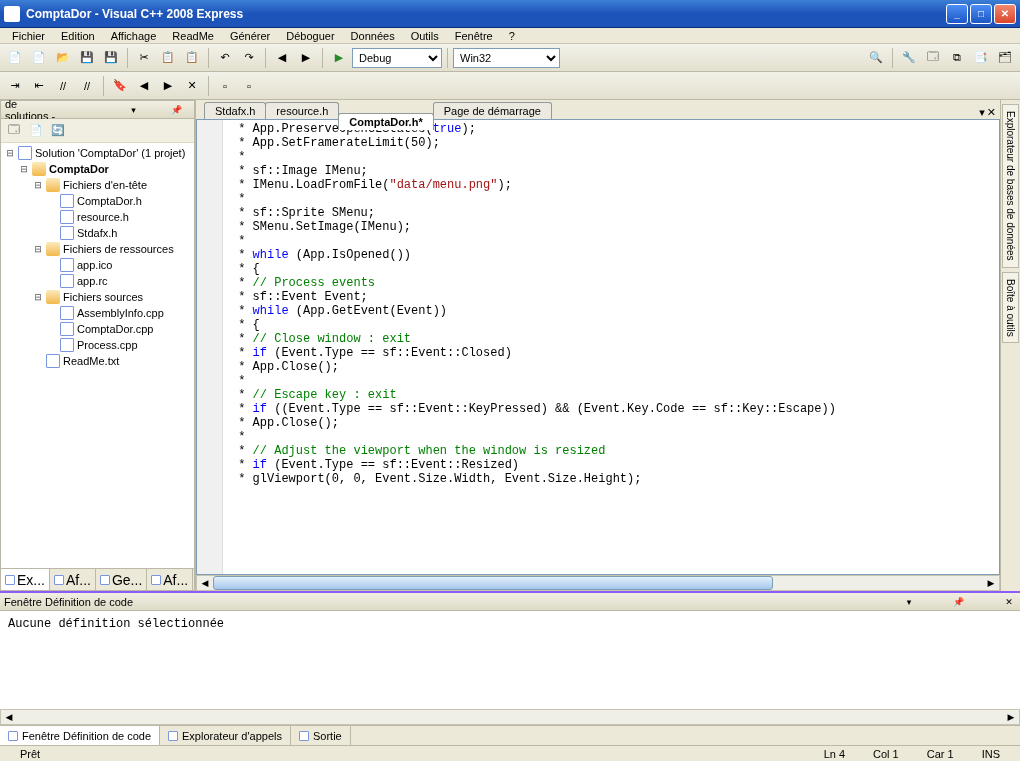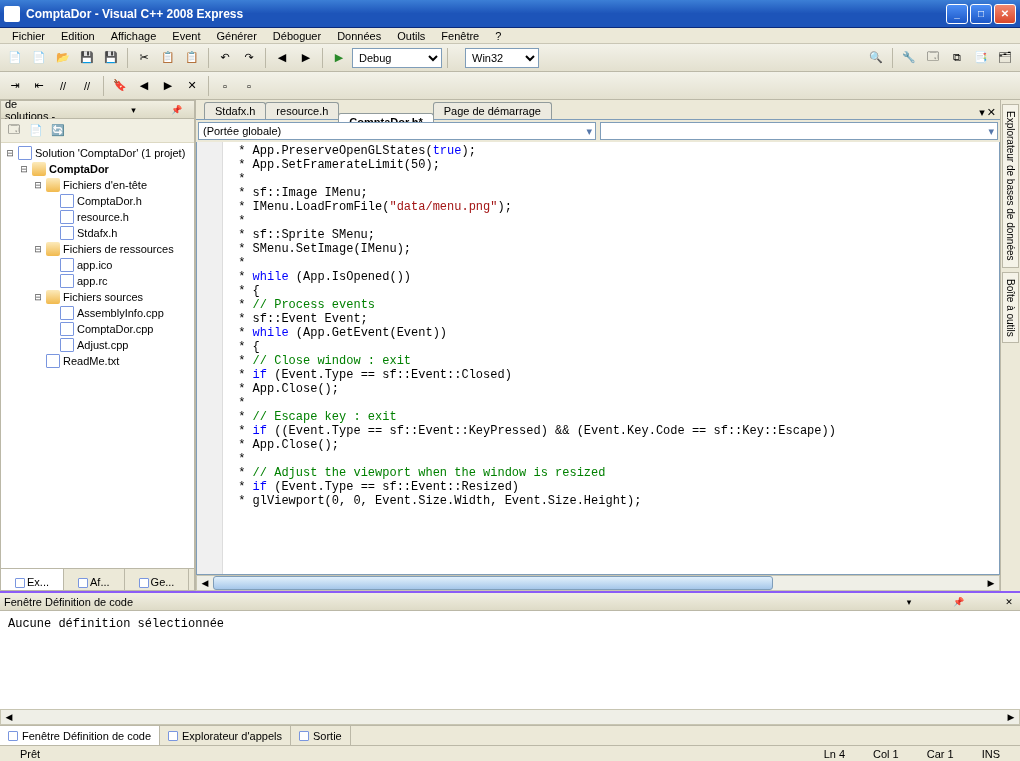--- a/index.html
+++ b/index.html
@@ -25,21 +25,21 @@
 .sidebar-toolbar { height:24px; background:#f1efe2; border-bottom:1px solid #ddd9c3; display:flex; align-items:center; padding:0 4px; gap:4px; }
 .tree { flex:1; padding:2px 4px; overflow:auto; background:#fff; font-size:11px; }
 .treeitem { display:flex; align-items:center; padding:1px 0; cursor:default; white-space:nowrap; }
 .treeitem .toggle { width:10px; text-align:center; color:#555; font-size:9px; }
 .treeitem .ticon { width:14px; height:14px; margin:0 3px; }
 .indent1 { padding-left:14px; } .indent2 { padding-left:28px; } .indent3 { padding-left:42px; }
 .folder { background:linear-gradient(to bottom,#fceabb,#f1b94d); border-radius:2px; }
 .file { background:#fff; border:1px solid #7a96df; border-radius:1px; }
 .bold { font-weight:bold; }
 .sidetabs { height:22px; display:flex; border-top:1px solid #bbb8a7; background:#ece9d8; }
-.sidetab { padding:2px 14px; border-right:1px solid #bbb8a7; font-size:11px; display:flex; align-items:flex-end; gap:2px; }
+.sidetab { padding:2px 4px; border-right:1px solid #bbb8a7; font-size:14px; display:flex; align-items:center; gap:2px; }
 .sidetab.active { background:#fff; }
 .centercol { flex:1; display:flex; flex-direction:column; background:#ece9d8; }
 .doctabs { height:20px; display:flex; align-items:flex-end; padding-left:8px; gap:0; position:relative; border-bottom:1px solid #7f9db9;}
 .doctab { padding:2px 10px; border:1px solid #919b9c; border-bottom:none; background:#eceae0; font-size:11px; border-radius:3px 3px 0 0; margin-right:-1px; cursor:default; }
 .doctab.active { background:#fff; font-weight:bold; position:relative; top:11px; }
 .doctabs .right { margin-left:auto; display:flex; gap:2px; padding-right:4px; }
 .scopes { height:22px; display:flex; gap:4px; padding:2px; background:#ece9d8; }
 .scope-combo { flex:1; height:18px; border:1px solid #7f9db9; background:#fff; display:flex; align-items:center; padding:0 4px; font-size:11px; position:relative; }
 .scope-combo::after { content:"▾"; position:absolute; right:3px; color:#5577aa; }
 .editor { flex:1; background:#fff; display:flex; overflow:hidden; border:1px solid #7f9db9; border-top:none; }
@@ -70,21 +70,21 @@
     <div class="winbtn min">_</div>
     <div class="winbtn max">□</div>
     <div class="winbtn close">✕</div>
   </div>
 </div>
 
 <div class="menubar" id="menubar">
     <div class="menuitem">Fichier</div>
     <div class="menuitem">Edition</div>
     <div class="menuitem">Affichage</div>
-    <div class="menuitem">Event</div>
+    <div class="menuitem">ReadMe</div>
     <div class="menuitem">Générer</div>
     <div class="menuitem">Déboguer</div>
     <div class="menuitem">Données</div>
     <div class="menuitem">Outils</div>
     <div class="menuitem">Fenêtre</div>
     <div class="menuitem">?</div>
   </div>
 
 <div class="toolbar">
   <div class="tbtn">📄</div>
@@ -99,21 +99,21 @@
   <div class="sep"></div>
   <div class="tbtn">↶</div>
   <div class="tbtn">↷</div>
   <div class="sep"></div>
   <div class="tbtn">◀</div>
   <div class="tbtn">▶</div>
   <div class="sep"></div>
   <div class="tbtn" style="color:#2a8a2a;">▶</div>
   <select class="tcombo" style="width:90px;"><option>Debug</option></select>
   <div class="sep"></div>
-  <select class="tcombo" style="width:74px;margin-left:12px;"><option>Win32</option></select>
+  <select class="tcombo" style="width:107px;"><option>Win32</option></select>
   <div style="flex:1"></div>
   <div class="tbtn">🔍</div>
   <div class="sep"></div>
   <div class="tbtn">🔧</div>
   <div class="tbtn">🗔</div>
   <div class="tbtn">⧉</div>
   <div class="tbtn">📑</div>
   <div class="tbtn">🗂</div>
 </div>
 
@@ -204,21 +204,21 @@
           <span>AssemblyInfo.cpp</span>
         </div>
         <div class="treeitem indent3">
           <span class="toggle"></span>
           <span class="ticon file"></span>
           <span>ComptaDor.cpp</span>
         </div>
         <div class="treeitem indent3">
           <span class="toggle"></span>
           <span class="ticon file"></span>
-          <span>Adjust.cpp</span>
+          <span>Process.cpp</span>
         </div>
         <div class="treeitem indent2">
           <span class="toggle"></span>
           <span class="ticon file"></span>
           <span>ReadMe.txt</span>
         </div>
       </div>
     <div class="sidetabs" id="sidetabs">
         <div class="sidetab active"><span class="ticon file" style="width:10px;height:10px;"></span>Ex...</div>
         <div class="sidetab"><span class="ticon file" style="width:10px;height:10px;"></span>Af...</div>
@@ -231,28 +231,20 @@
     <div class="doctabs" id="doctabs">
       <div class="doctab">Stdafx.h</div>
         <div class="doctab">resource.h</div>
         <div class="doctab active">ComptaDor.h*</div>
         <div class="doctab">Page de démarrage</div>
         <div class="right">
         <span class="pbtn">▾</span>
         <span class="pbtn">✕</span>
       </div>
     </div>
-    <div class="scopes">
-      <div class="scope-combo">
-          <span>(Portée globale)</span>
-        </div>
-      <div class="scope-combo">
-          <span></span>
-        </div>
-    </div>
     <div class="editor">
       <div class="gutter"></div>
       <div class="code" id="code"><div> * App.PreserveOpenGLStates(<span class="kw">true</span>);</div><div> * App.SetFramerateLimit(50);</div><div> * </div><div> * sf::Image IMenu;</div><div> * IMenu.LoadFromFile(<span class="str">"data/menu.png"</span>);</div><div> * </div><div> * sf::Sprite SMenu;</div><div> * SMenu.SetImage(IMenu);</div><div> * </div><div> * <span class="kw">while</span> (App.IsOpened())</div><div> * {</div><div> * <span class="cm">// Process events</span></div><div> * sf::Event Event;</div><div> * <span class="kw">while</span> (App.GetEvent(Event))</div><div> * {</div><div> * <span class="cm">// Close window : exit</span></div><div> * <span class="kw">if</span> (Event.Type == sf::Event::Closed)</div><div> * App.Close();</div><div> * </div><div> * <span class="cm">// Escape key : exit</span></div><div> * <span class="kw">if</span> ((Event.Type == sf::Event::KeyPressed) &amp;&amp; (Event.Key.Code == sf::Key::Escape))</div><div> * App.Close();</div><div> * </div><div> * <span class="cm">// Adjust the viewport when the window is resized</span></div><div> * <span class="kw">if</span> (Event.Type == sf::Event::Resized)</div><div> * glViewport(0, 0, Event.Size.Width, Event.Size.Height);</div></div>
     </div>
     <div class="hscroll">
       <div class="arrow">◀</div>
       <div class="thumb"></div>
       <div style="flex:1"></div>
       <div class="arrow">▶</div>
     </div>

